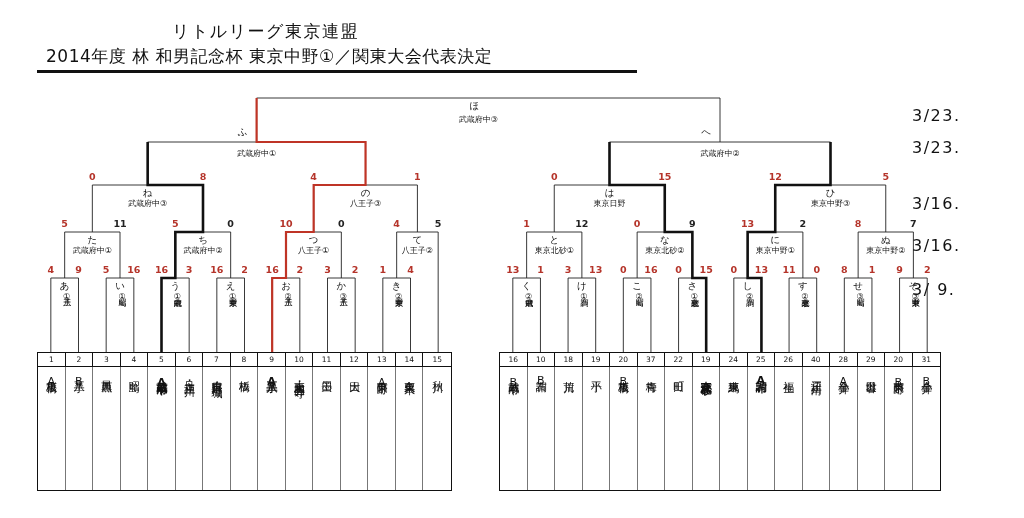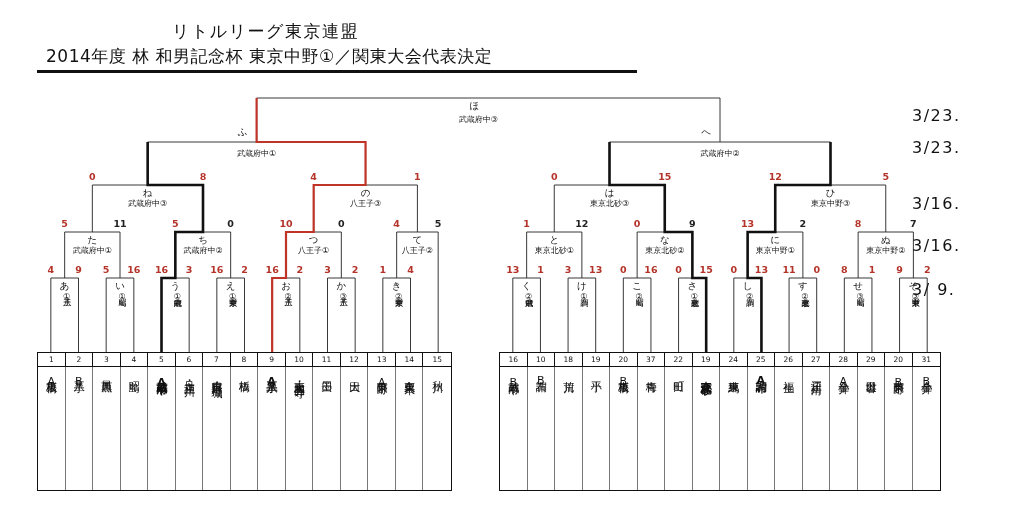--- a/index.html
+++ b/index.html
@@ -230,21 +230,21 @@
       <div class="gscore" style="left: 913.375px; top: 219px; color: rgb(34, 34, 34);">7</div>
       <div class="glabel" style="left: 147.667px; top: 188px;">ね</div>
       <div class="gvenue" style="left: 147.667px; top: 200px;">武蔵府中③</div>
       <div class="gscore" style="left: 92.3333px; top: 172px; color: rgb(181, 52, 42);">0</div>
       <div class="gscore" style="left: 203px; top: 172px; color: rgb(181, 52, 42);">8</div>
       <div class="glabel" style="left: 365.542px; top: 188px;">の</div>
       <div class="gvenue" style="left: 365.542px; top: 200px;">八王子③</div>
       <div class="gscore" style="left: 313.667px; top: 172px; color: rgb(181, 52, 42);">4</div>
       <div class="gscore" style="left: 417.417px; top: 172px; color: rgb(181, 52, 42);">1</div>
       <div class="glabel" style="left: 609.5px; top: 188px;">は</div>
-      <div class="gvenue" style="left: 609.5px; top: 200px;">東京北砂③</div>
+      <div class="gvenue" style="left: 609.5px; top: 200px;">東京日野</div>
       <div class="gscore" style="left: 554.25px; top: 172px; color: rgb(181, 52, 42);">0</div>
       <div class="gscore" style="left: 664.75px; top: 172px; color: rgb(181, 52, 42);">15</div>
       <div class="glabel" style="left: 830.5px; top: 188px;">ひ</div>
       <div class="gvenue" style="left: 830.5px; top: 200px;">東京中野③</div>
       <div class="gscore" style="left: 775.25px; top: 172px; color: rgb(181, 52, 42);">12</div>
       <div class="gscore" style="left: 885.75px; top: 172px; color: rgb(181, 52, 42);">5</div>
       <div class="glabel" style="left: 242.604px; top: 127px;">ふ</div>
       <div class="gvenue" style="left: 256.604px; top: 150px;">武蔵府中①</div>
       <div class="glabel" style="left: 706px; top: 127px;">へ</div>
       <div class="gvenue" style="left: 720px; top: 150px;">武蔵府中②</div>
@@ -332,21 +332,21 @@
         <div class="bt-num">10</div>
         <div class="bt-num">18</div>
         <div class="bt-num">19</div>
         <div class="bt-num">20</div>
         <div class="bt-num">37</div>
         <div class="bt-num">22</div>
         <div class="bt-num">19</div>
         <div class="bt-num">24</div>
         <div class="bt-num">25</div>
         <div class="bt-num">26</div>
-        <div class="bt-num">27</div>
+        <div class="bt-num">40</div>
         <div class="bt-num">28</div>
         <div class="bt-num">29</div>
         <div class="bt-num">20</div>
         <div class="bt-num">31</div>
       </div>
       <div class="bt-row" style="grid-template-columns: repeat(16, 1fr);">
         <div class="bt-name">
           <span class="vname">武蔵府中B</span>
         </div>
         <div class="bt-name">

